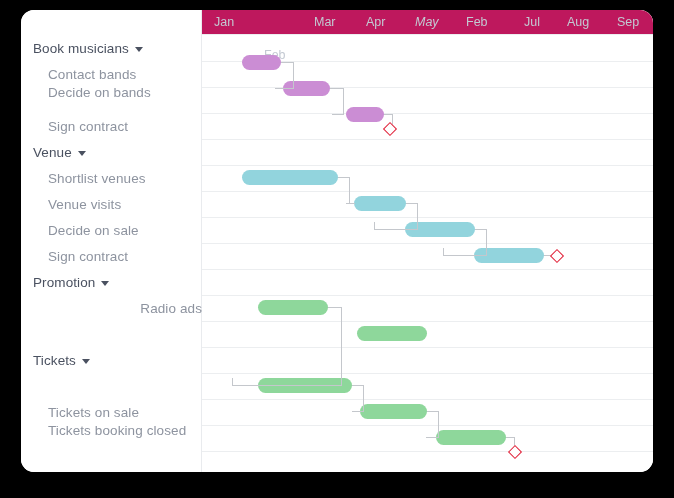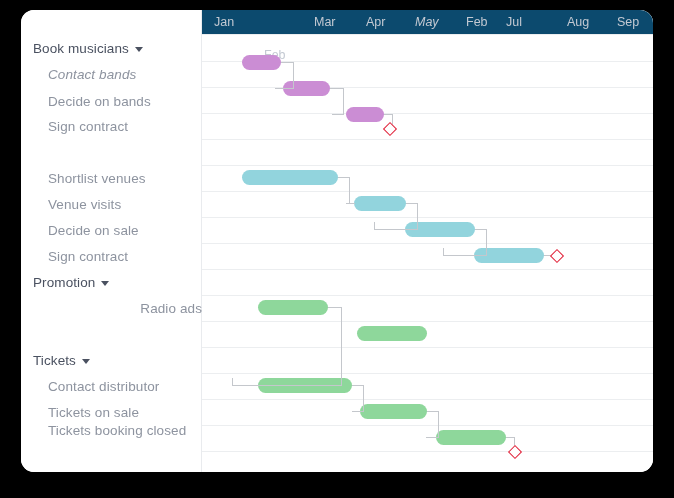--- a/index.html
+++ b/index.html
@@ -86,21 +86,21 @@
     height: 462px;
     background: #ffffff;
     overflow: hidden;
   }
   #timeline-header {
     position: absolute;
     left: 0;
     top: 0;
     width: 451px;
     height: 25px;
-    background: #0c4a6e;
+    background: #be185d;
     border-bottom: 1px solid #eceef0;
     box-sizing: border-box;
     text-align: right;
   }
   .month-label {
     position: absolute;
     top: 5px;
     font-size: 12.5px;
     color: #c3c9d2;
     white-space: nowrap;
@@ -142,30 +142,34 @@
 <body>
 
 <div id="gantt-card">
 
   <div id="task-sidebar">
 
     <div class="task-row group" style="top:25px;">
       <span class="task-label">Book musicians</span>
       <span class="caret-icon"></span>
     </div>
-    <div class="task-row child" style="top:51px;font-style:italic;">
+    <div class="task-row child" style="top:51px;">
       <span class="task-label">Contact bands</span>
     </div>
-    <div class="task-row child" style="top:78px;">
+    <div class="task-row child" style="top:69px;">
       <span class="task-label">Decide on bands</span>
     </div>
     <div class="task-row child" style="top:103px;">
       <span class="task-label">Sign contract</span>
     </div>
 
+    <div class="task-row group" style="top:129px;">
+      <span class="task-label">Venue</span>
+      <span class="caret-icon"></span>
+    </div>
     <div class="task-row child" style="top:155px;">
       <span class="task-label">Shortlist venues</span>
     </div>
     <div class="task-row child" style="top:181px;">
       <span class="task-label">Venue visits</span>
     </div>
     <div class="task-row child" style="top:207px;">
       <span class="task-label">Decide on sale</span>
     </div>
     <div class="task-row child" style="top:233px;">
@@ -176,42 +180,39 @@
       <span class="task-label">Promotion</span>
       <span class="caret-icon"></span>
     </div>
     <div class="task-row child" style="top:285px;justify-content:flex-end;">
       <span class="task-label">Radio ads</span>
     </div>
 
     <div class="task-row group" style="top:337px;">
       <span class="task-label">Tickets</span>
       <span class="caret-icon"></span>
-    </div>
-    <div class="task-row child" style="top:363px;">
-      <span class="task-label">Contact distributor</span>
     </div>
     <div class="task-row child" style="top:389px;">
       <span class="task-label">Tickets on sale</span>
     </div>
     <div class="task-row child" style="top:407px;">
       <span class="task-label">Tickets booking closed</span>
     </div>
   </div>
 
   <div id="timeline">
 
     <div id="timeline-header">
       <span class="month-label" style="left:12px;">Jan</span>
       <span class="month-label" style="left:62px;margin-top:33px;">Feb</span>
       <span class="month-label" style="left:112px;">Mar</span>
       <span class="month-label" style="left:164px;">Apr</span>
       <span class="month-label" style="left:213px;font-style:italic;">May</span>
       <span class="month-label" style="left:264px;">Feb</span>
-      <span class="month-label" style="left:304px;">Jul</span>
+      <span class="month-label" style="left:322px;">Jul</span>
       <span class="month-label" style="left:365px;">Aug</span>
       <span class="month-label" style="left:415px;">Sep</span>
     </div>
 
     <div class="grid-row-line" style="top:51px;"></div>
     <div class="grid-row-line" style="top:77px;"></div>
     <div class="grid-row-line" style="top:103px;"></div>
     <div class="grid-row-line" style="top:129px;"></div>
     <div class="grid-row-line" style="top:155px;"></div>
     <div class="grid-row-line" style="top:181px;"></div>

